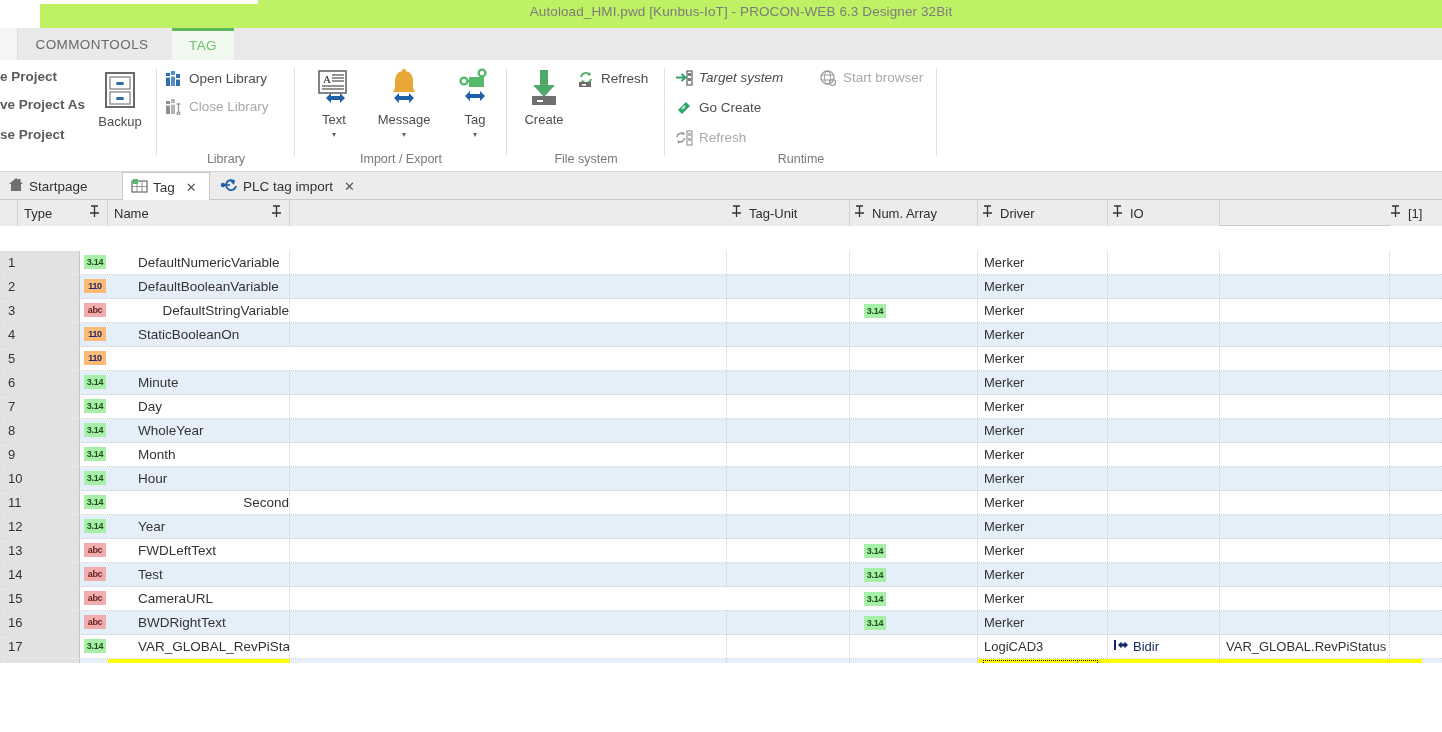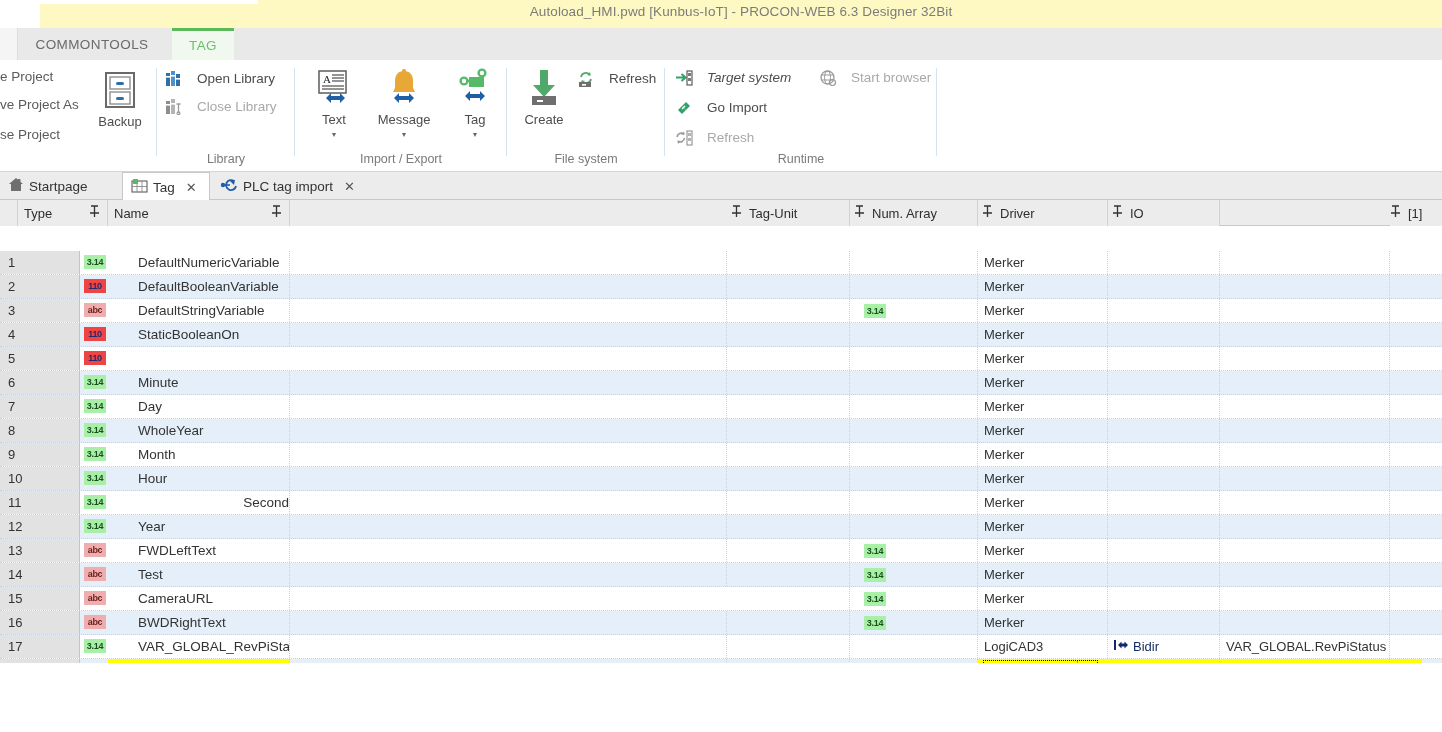--- a/index.html
+++ b/index.html
@@ -10,21 +10,21 @@
     background: #ffffff;
     font-family: "Liberation Sans", sans-serif;
     font-size: 13px;
     color: #3b3b3b;
   }
 
   
   .titlebar {
     position: relative;
     height: 28px;
-    background: #fef9c3;
+    background: #bef264;
     border-bottom: none;
     margin-left: 40px;
   }
   .titlebar-fill-top {
     position: absolute; left: 0; top: 0; width: 218px; height: 4px;
     background: #ffffff;
   }
   .window-title {
     position: absolute; left: 0; right: 0; top: 4px;
     text-align: center;
@@ -105,21 +105,21 @@
     margin-top: 2px;
     white-space: nowrap;
   }
   .bigbtn .caret {
     font-size: 8px; color: #666; line-height: 10px; margin-top: 3px;
   }
 
   
   .smallcmd {
     position: absolute;
-    display: flex; align-items: center; gap: 14px;
+    display: flex; align-items: center; gap: 6px;
     font-size: 13.5px;
     white-space: nowrap;
     cursor: default;
   }
   .smallcmd .sico { width: 19px; height: 19px; flex: 0 0 19px; display:flex; align-items:center; justify-content:center;}
   .smallcmd.disabled { color: #a9a9a9; }
   .smallcmd.enabled { color: #4d4d4d; }
 
   
   .doctabs {
@@ -246,21 +246,21 @@
   
   .tbadge {
     position: absolute;
     width: 22px; height: 14px;
     font-size: 9px; font-weight: bold;
     display: flex; align-items: center; justify-content: center;
     letter-spacing: -.3px;
     overflow: hidden;
   }
   .tb-num  { background: #a8efa8; color: #1e4d1e; }
-  .tb-bool { background: #ef4444; color: #222a6b; }
+  .tb-bool { background: #fdba74; color: #222a6b; }
   .tb-str  { background: #f0adad; color: #6b1f1f; }
   .tb-strsel { background: #f0a800; color: #4a2f00; }
 
   .name-txt { font-size: 13.5px; color: #333; }
   .name-txt.selname { color: #222; }
 
   
   .hl { background: #ffff00 !important; }
 
   
@@ -299,21 +299,21 @@
 </div>
 
 <div class="ribbon-tabs">
   <div class="tab-corner-left"></div>
   <div class="rtab t-common">COMMONTOOLS</div>
   <div class="rtab t-tag">TAG</div>
 </div>
 
 <div class="ribbon">
 
-  <div class="rgroup" style="left:0; width:90px;">
+  <div class="rgroup" style="left:0; width:90px;font-weight:bold;">
     <div class="filecmd" style="left:0; top:9px;">e Project</div>
     <div class="filecmd" style="left:0; top:37px;">ve Project As</div>
     <div class="filecmd" style="left:0; top:67px;">se Project</div>
   </div>
 
   <div class="bigbtn" style="left:84px; top:8px;">
     <div class="glyph">
       <svg width="36" height="38" viewBox="0 0 36 38">
         <rect x="4" y="2" width="28" height="34" fill="#ffffff" stroke="#6a6a6a" stroke-width="2"></rect>
         <rect x="8" y="6" width="20" height="12" fill="#ffffff" stroke="#8f8f8f" stroke-width="1.4"></rect>
@@ -467,21 +467,21 @@
     </div>
 
     <div class="smallcmd enabled" style="left:8px; top:38px;">
       <span class="sico">
         <svg width="18" height="18" viewBox="0 0 18 18">
           <path d="M3 11 L7 7 L11 11 L7 15 Z" fill="#2fa36a"></path>
           <path d="M7 7 L11 3 L15 7 L11 11 Z" fill="#2fa36a"></path>
           <line x1="7" y1="10" x2="10" y2="7" stroke="#ffffff" stroke-width="1.4"></line>
         </svg>
       </span>
-      <span>Go Import</span>
+      <span>Go Create</span>
     </div>
 
     <div class="smallcmd disabled" style="left:8px; top:68px;">
       <span class="sico">
         <svg width="18" height="18" viewBox="0 0 18 18">
           <path d="M2 8 A4.5 4.5 0 0 1 9 5" stroke="#9a9a9a" stroke-width="1.6" fill="none"></path>
           <path d="M9 2.5 L9.6 5.8 L6.2 5.4 Z" fill="#9a9a9a"></path>
           <path d="M9.5 9 A4.5 4.5 0 0 1 3 12.5" stroke="#9a9a9a" stroke-width="1.6" fill="none"></path>
           <path d="M3 15 L2.4 11.6 L5.8 12 Z" fill="#9a9a9a"></path>
           <rect x="12" y="2" width="5" height="14" fill="none" stroke="#9a9a9a" stroke-width="1.2"></rect>
@@ -614,21 +614,21 @@
         <div class="cell plain" style="left: 727px; width: 123px;"></div>
         <div class="cell plain" style="left: 850px; width: 128px;"></div>
         <div class="cell plain" style="left: 978px; width: 130px;">Merker</div>
         <div class="cell" style="left: 1108px; width: 112px; background: transparent;"></div>
         <div class="cell plain" style="left: 1220px; width: 170px; background: transparent;"></div>
         <div class="cell plain" style="left: 1390px; width: 52px; background: transparent; border-right: none;"></div>
       </div>
       <div class="row odd">
         <div class="leftstrip" style="background: rgb(255, 255, 255);"></div>
         <div class="rnum">3</div>
-        <div class="cell" style="left: 108px; width: 182px; padding-left: 30px;">
+        <div class="cell" style="left: 108px; width: 182px; padding-left: 30px; justify-content: flex-end;">
           <span class="name-txt">DefaultStringVariable</span>
         </div>
         <div class="tbadge tb-str" style="left: 84px; top: 4px;">abc</div>
         <div class="cell plain" style="left: 290px; width: 437px;"></div>
         <div class="cell plain" style="left: 727px; width: 123px;"></div>
         <div class="cell plain" style="left: 850px; width: 128px;">
           <span class="tbadge tb-num" style="position: relative; left: 8px;">3.14</span>
         </div>
         <div class="cell plain" style="left: 978px; width: 130px;">Merker</div>
         <div class="cell" style="left: 1108px; width: 112px; background: transparent;"></div>

